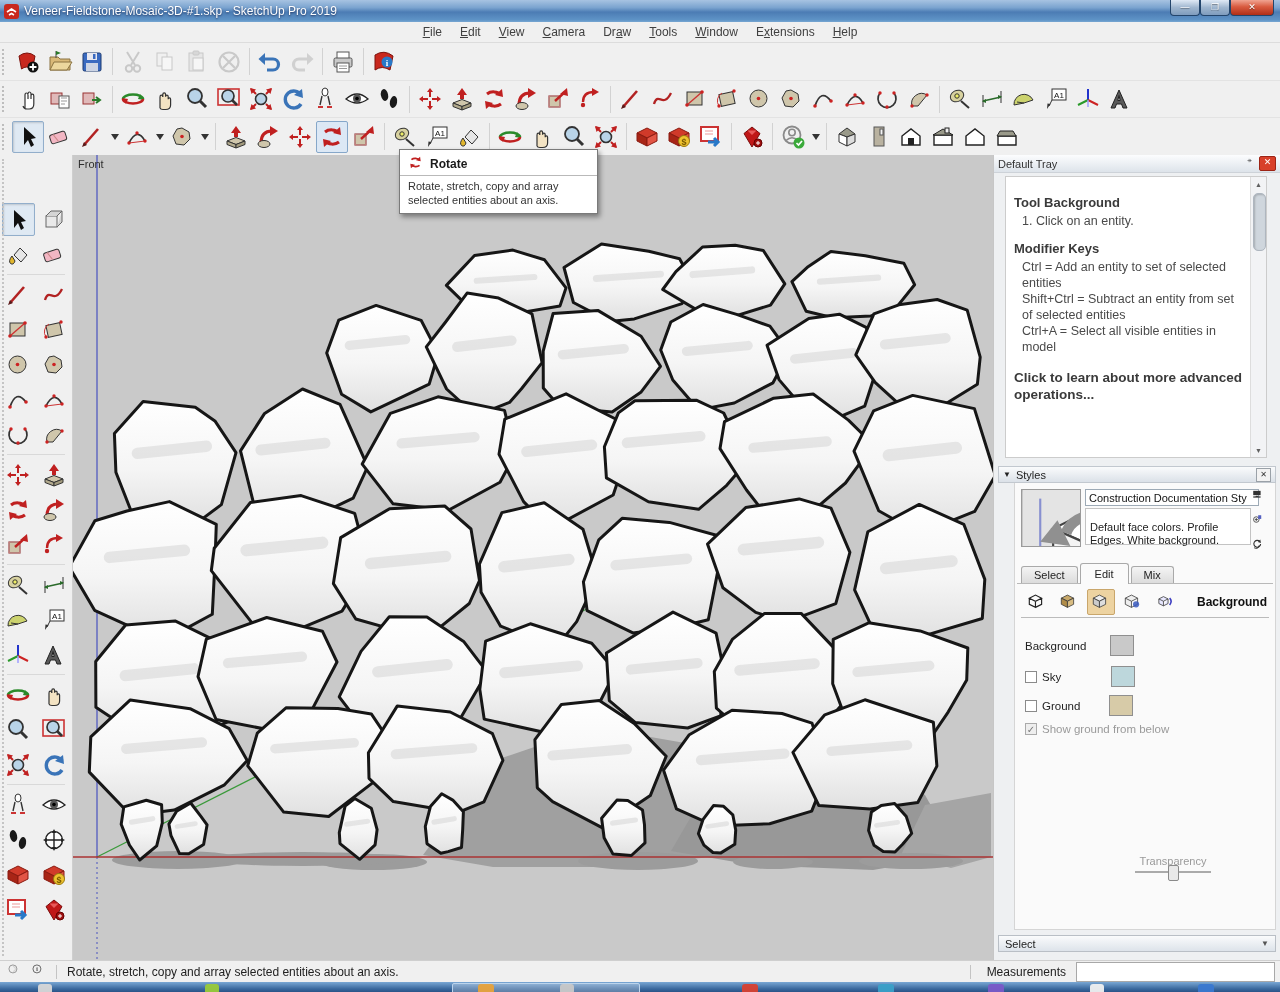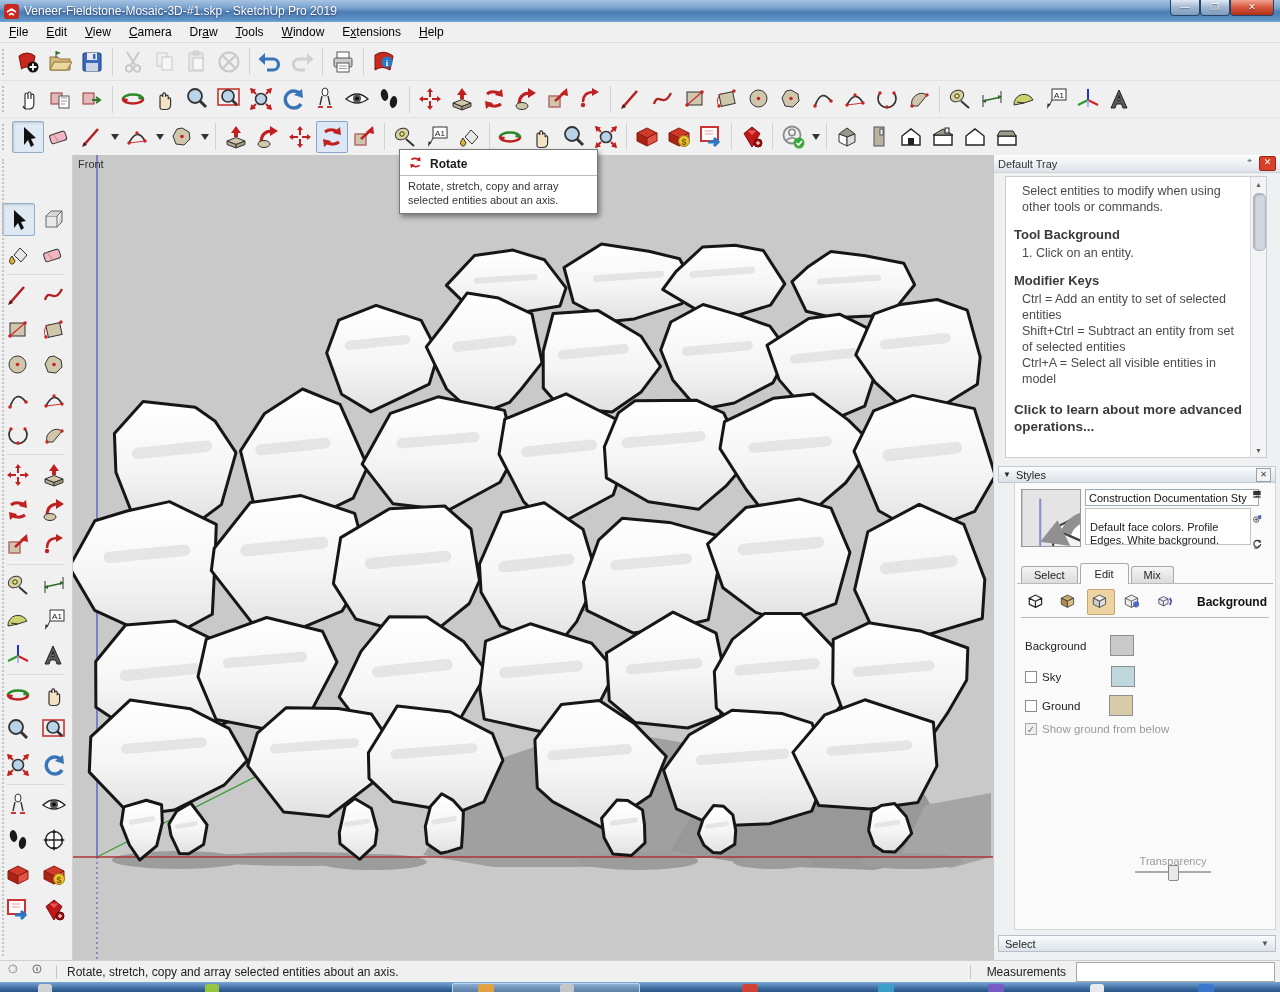--- a/index.html
+++ b/index.html
@@ -14,21 +14,21 @@
   .titlebar .appicon svg{width:11px;height:11px}
   .wintitle{text-shadow:0 1px 2px rgba(0,0,40,.6);}
   .winbtns{position:absolute;right:6px;top:0;display:flex;}
   .winbtn{height:15px;border:1px solid #23456b;border-top:none;border-radius:0 0 4px 4px;
     background:linear-gradient(#dfe9f5,#9fb6cf 50%,#7e9cbd);color:#fff;font-size:9px;line-height:14px;
     text-align:center;text-shadow:0 1px 1px rgba(0,0,0,.5);}
   .winbtn.min,.winbtn.max{width:28px;}
   .winbtn.close{width:42px;background:linear-gradient(#f0a492,#d95b40 45%,#b02e18);}
   
   .menubar{position:absolute;left:0;top:22px;width:1280px;height:20px;background:#f0f0f0;
-    border-bottom:1px solid #dcdcdc;display:flex;align-items:center;font-size:12px;color:#000000;}
+    border-bottom:1px solid #dcdcdc;display:flex;align-items:center;font-size:12px;color:#404040;justify-content:center;}
   .menuitem{padding:2px 9px;}
   .menuitem u{text-decoration:underline;}
   
   .tbrow{position:absolute;left:0;width:1280px;background:#f0f0f0;display:flex;align-items:center;}
   #tb-standard{top:43px;height:37px;border-bottom:1px solid #e3e3e3;}
   #tb-drawing{top:81px;height:36px;border-bottom:1px solid #e3e3e3;}
   #tb-large{top:118px;height:37px;border-bottom:1px solid #d8d8d8;}
   .grip{width:5px;height:26px;border-left:2px dotted #bdbdbd;margin:0 3px 0 2px;}
   .tsep{width:1px;height:27px;background:#d2d2d2;margin:0 4px;}
   .tbtn{width:30px;height:30px;display:flex;align-items:center;justify-content:center;
@@ -1446,21 +1446,20 @@
     <span class="hbtn">
         <svg viewBox="0 0 26 26">
           <path d="M3 4 h6 M6 1 v6 M2 7 h8 M6 7 v4" stroke="#444" stroke-width="1.3" fill="none" transform="rotate(90 6 6)"></path>
         </svg>
       </span>
     <span class="closebox">✕</span>
   </div>
 
   <div class="instructor">
     <div class="instr-content">
-      <div>Select entities to modify when using other tools or commands.</div>
       <div class="instr-h">Tool Background</div>
       <div>1. Click on an entity.</div>
       <div class="instr-h">Modifier Keys</div>
       <div>Ctrl = Add an entity to set of selected entities</div>
       <div>Shift+Ctrl = Subtract an entity from set of selected entities</div>
       <div>Ctrl+A = Select all visible entities in model</div>
       <div class="instr-link">Click to learn about more advanced operations...</div>
     </div>
     <div class="vscroll">
       <div class="arr up">▲</div>

